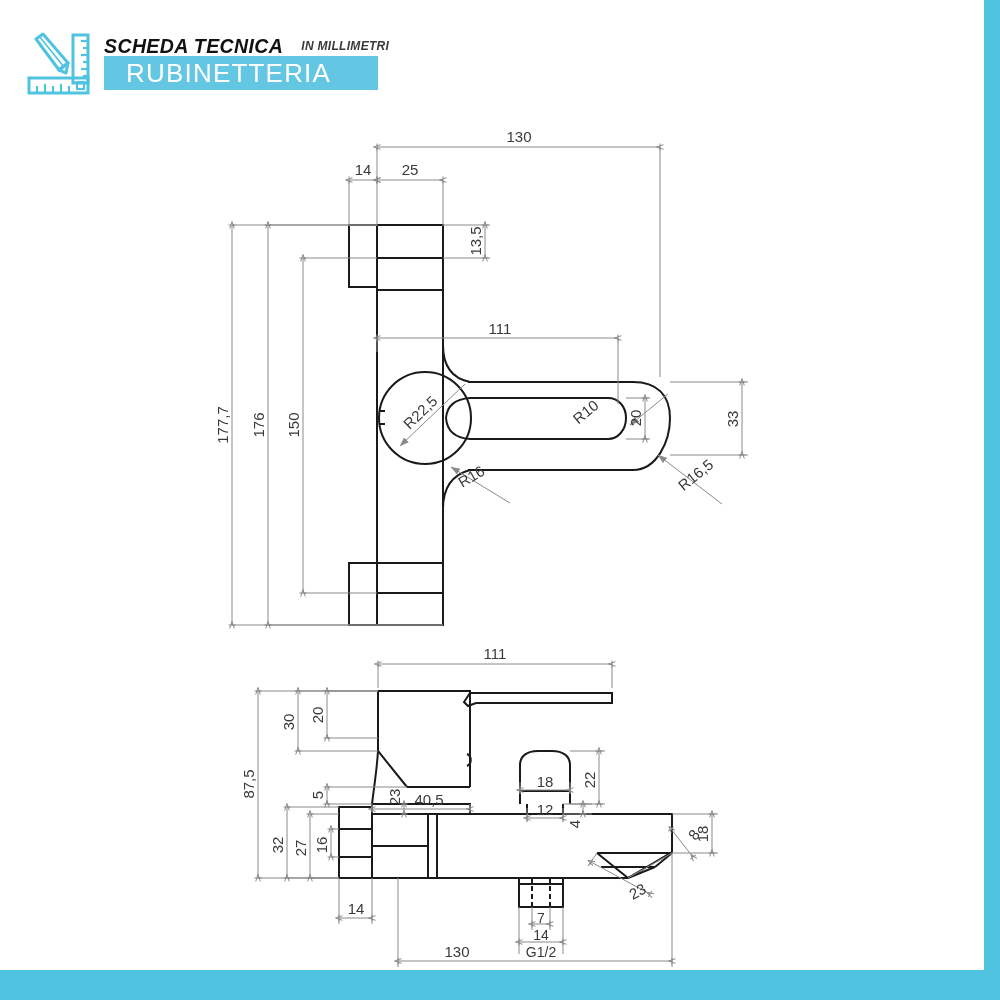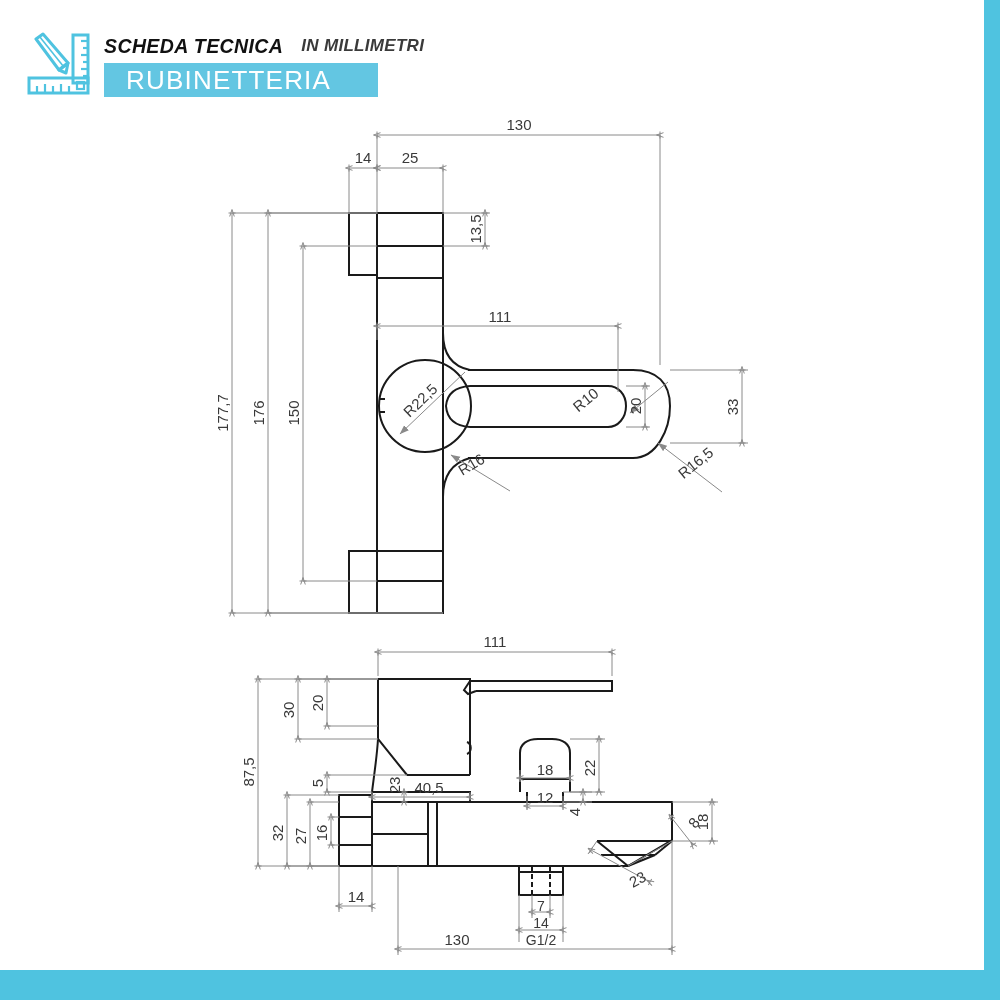--- a/index.html
+++ b/index.html
@@ -18,34 +18,34 @@
   
   #header{position:absolute;left:0;top:0;width:928px;height:118px;}
   #logo-icon{position:absolute;left:26px;top:32px;width:70px;height:64px;}
   #title-block{position:absolute;left:104px;top:30px;}
   #title-row{height:26px;display:flex;align-items:flex-end;}
   #title-main{
     font-style:italic;font-weight:bold;font-size:19.5px;letter-spacing:.4px;
     color:#111;line-height:20px;white-space:nowrap;
   }
   #title-sub{
-    font-style:italic;font-weight:bold;font-size:17px;letter-spacing:.3px;
+    font-style:italic;font-weight:bold;font-size:12px;letter-spacing:.3px;
     color:#3a3a3a;line-height:20px;white-space:nowrap;margin-left:18px;
   }
   #title-banner{
-    margin-top:7px;width:274px;height:34px;background:#63C6E2;
+    width:274px;height:34px;background:#63C6E2;
     display:flex;align-items:center;
   }
   #banner-text{
     color:#ffffff;font-size:26px;letter-spacing:1.2px;line-height:28px;
     padding-left:22px;white-space:nowrap;
   }
 
   
-  #drawing{position:absolute;left:0;top:0;width:1000px;height:732px;}
+  #drawing{position:absolute;left:0;top:12px;width:1000px;height:732px;}
   #drawing svg{display:block;}
 </style>
 </head>
 <body>
 
 <div id="root">
 
   <div class="edge-bar" id="edge-right"></div>
   <div class="edge-bar" id="edge-bottom"></div>
 

